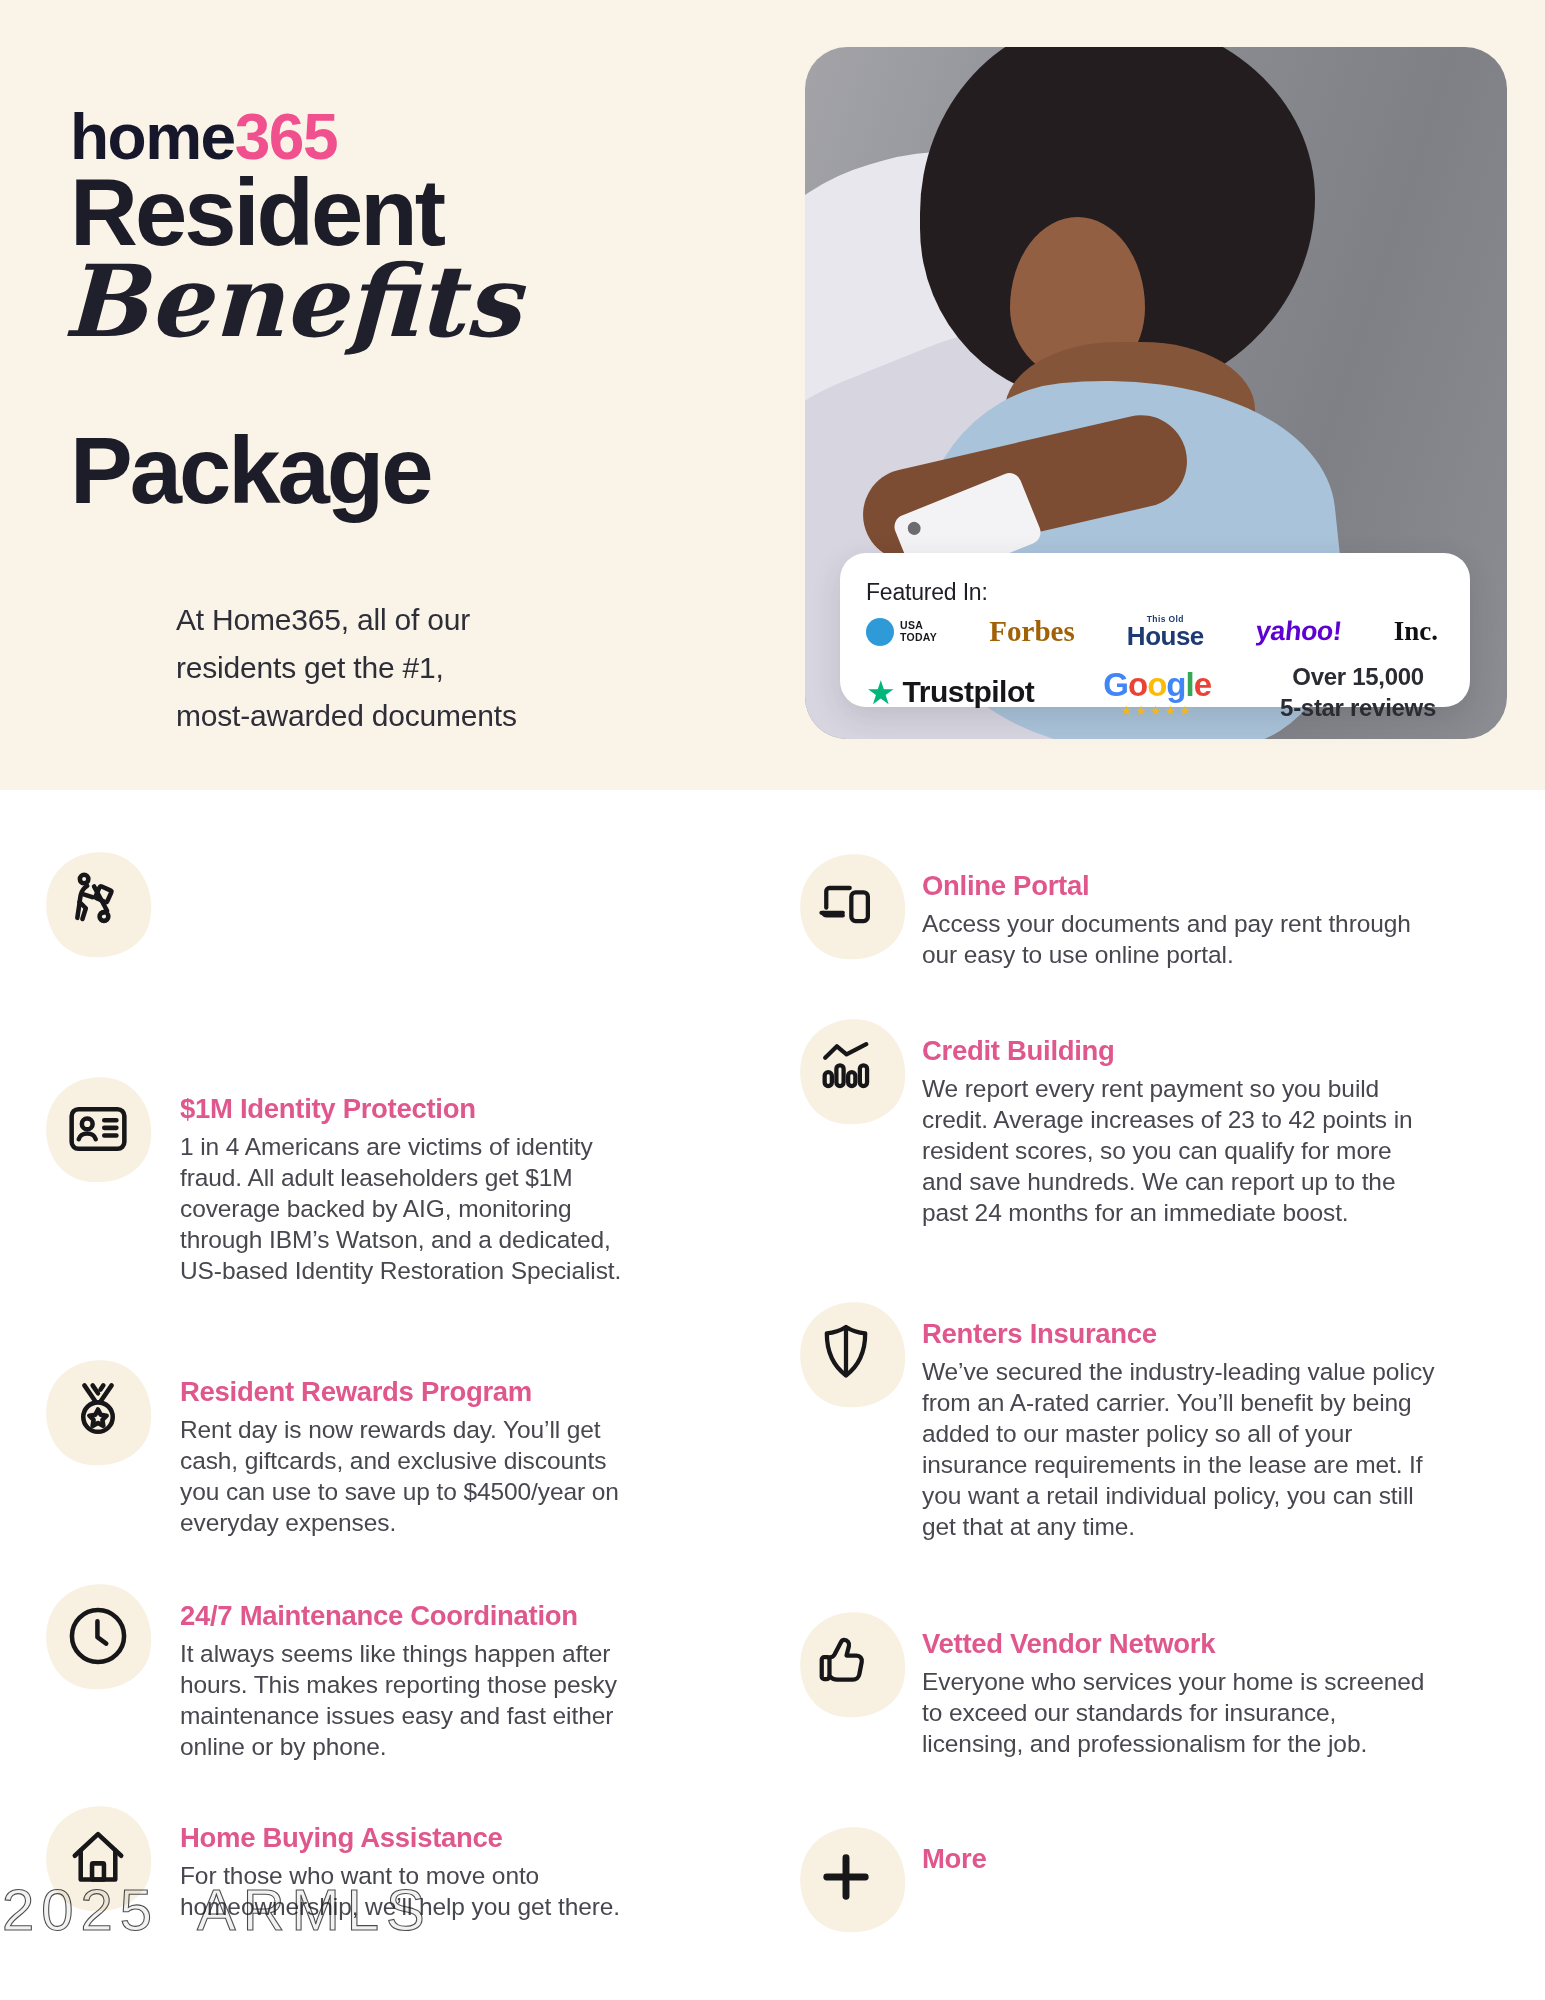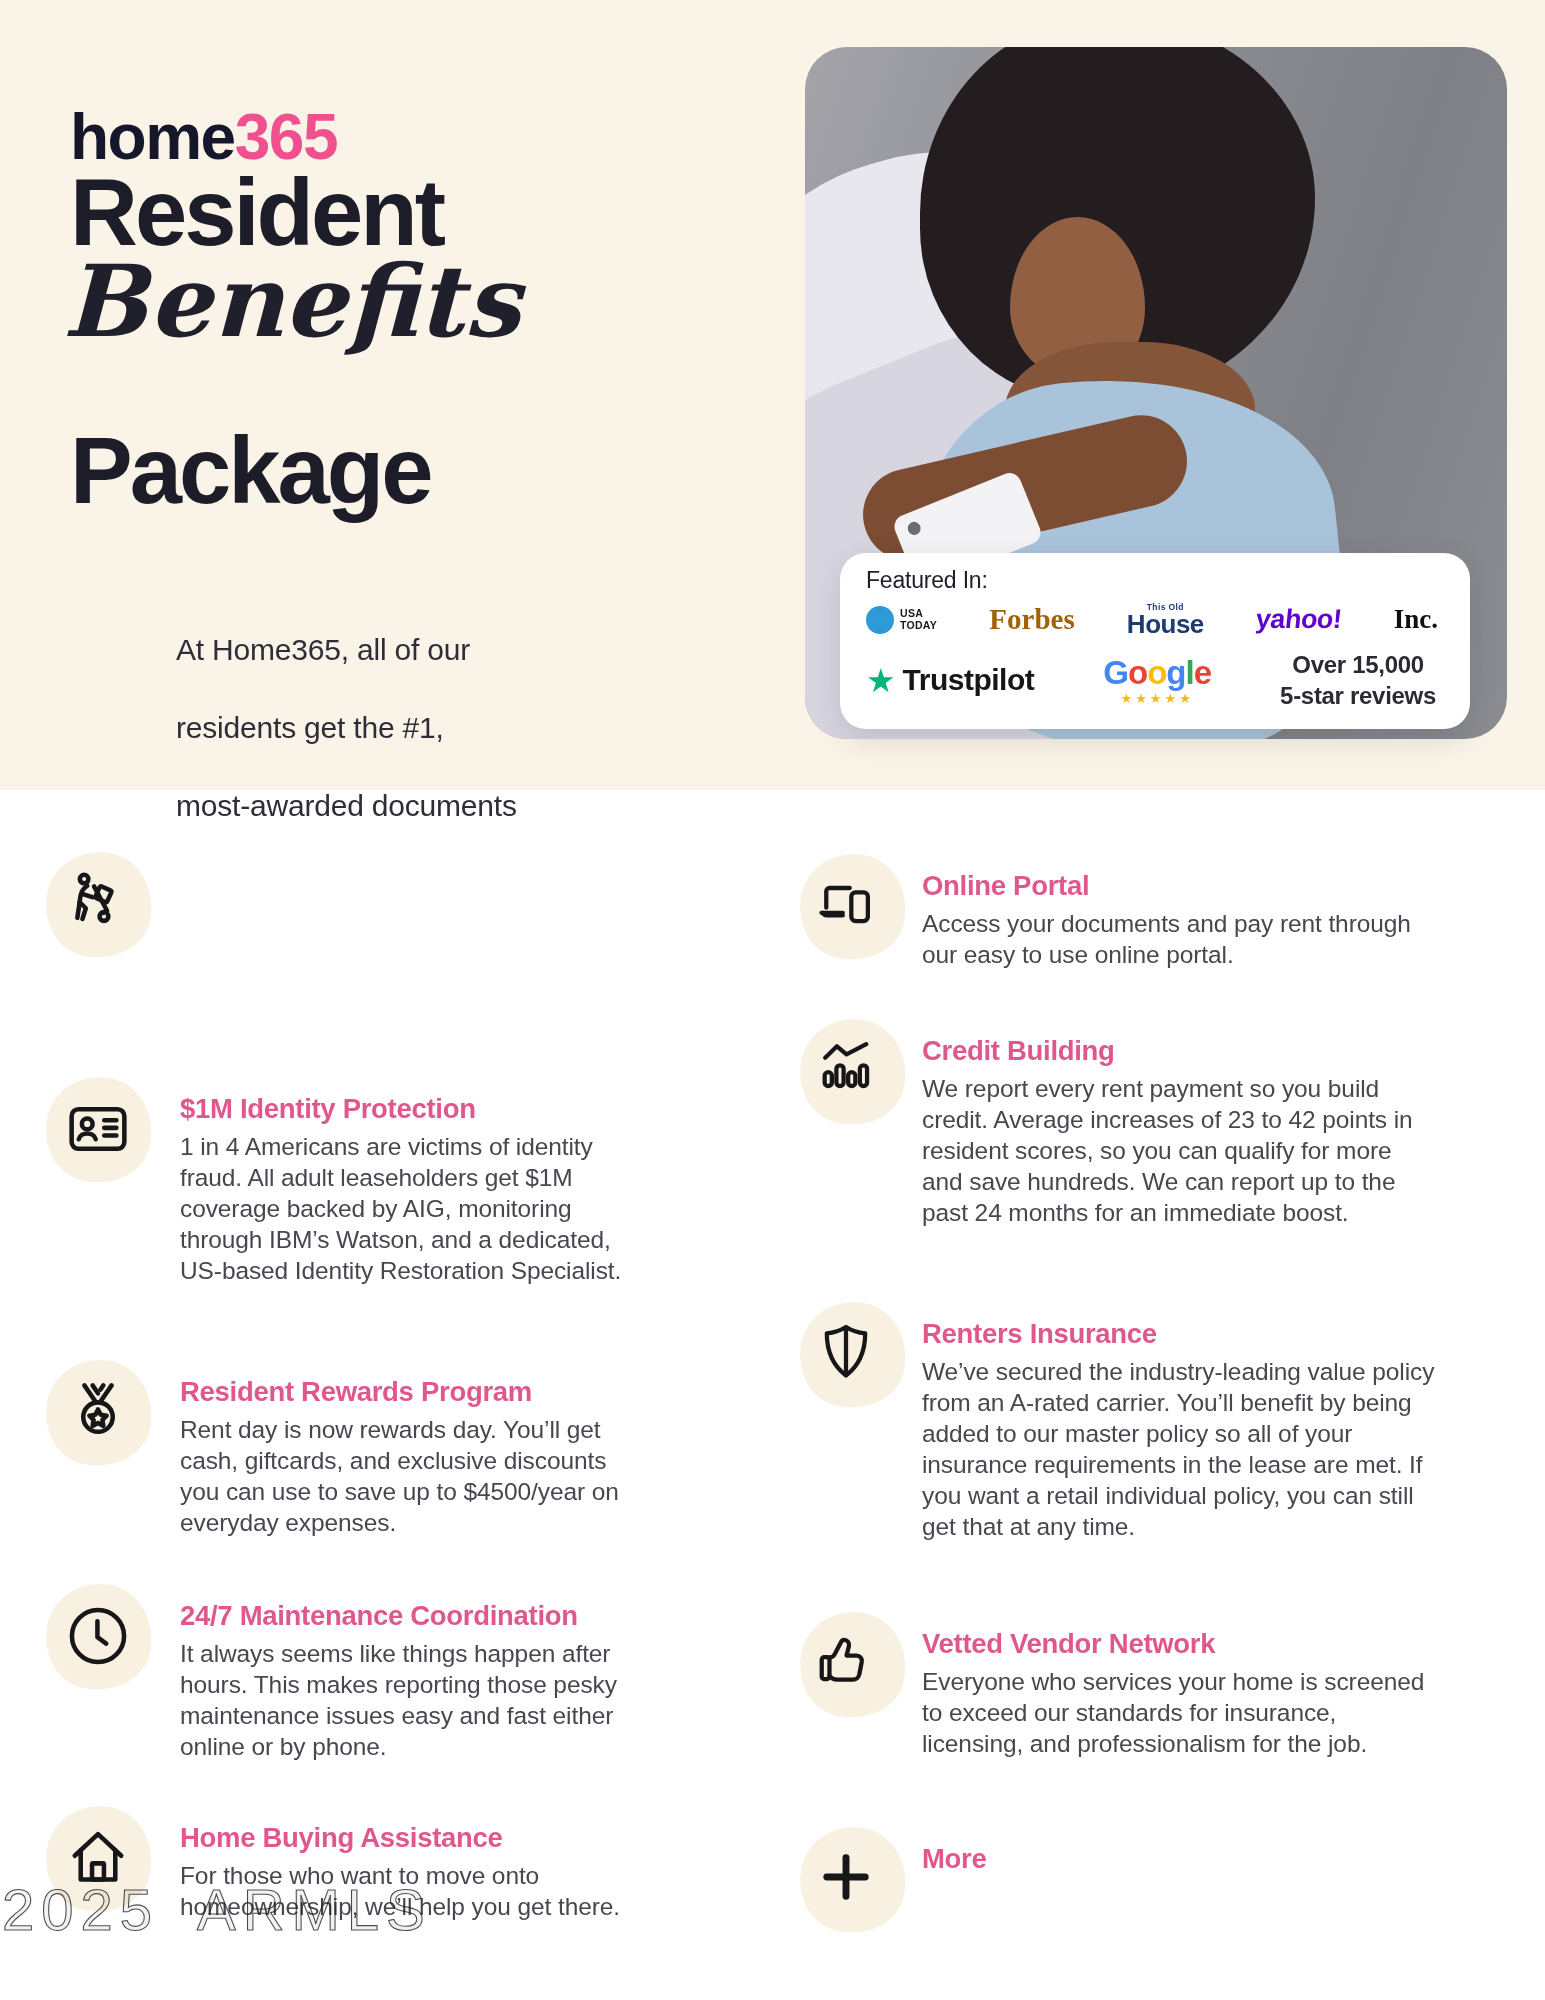--- a/index.html
+++ b/index.html
@@ -8,43 +8,43 @@
   .top-section{position:absolute;left:0;top:0;width:100%;height:790px;background:#faf3e8;}
 
   
   .logo{position:absolute;left:70px;top:52px;font-size:64px;font-weight:700;letter-spacing:-1.5px;margin-top:48px;}
   .logo .l-home{color:#17172b;}
   .logo .l-365{color:#f0508e;}
   .title-line{position:absolute;left:70px;font-weight:700;font-size:94px;letter-spacing:-3px;color:#1d1d29;line-height:1;}
   .title-script{position:absolute;left:72px;font-family:"DejaVu Serif",serif;font-style:italic;font-weight:700;
                 font-size:99px;color:#20202c;line-height:1;transform:skewX(-4deg);}
   .subtitle{position:absolute;left:176px;top:596px;font-size:30px;line-height:48px;color:#2e2e38;letter-spacing:-0.2px;}
-  .subtitle span{display:block;margin-top:30px;}
+  .subtitle span{display:block;}
 
   
   .photo{position:absolute;left:805px;top:47px;width:702px;height:692px;border-radius:42px;overflow:hidden;
          background:linear-gradient(108deg,#a3a3a8 0%,#8b8d92 40%,#7e8085 70%,#8b8d92 100%);}
   .photo div{position:absolute;}
   .ph-pillow{left:-70px;top:110px;width:360px;height:280px;background:#e9e7ee;border-radius:48%;transform:rotate(-16deg);}
   .ph-bedding{left:-110px;top:300px;width:560px;height:480px;background:#d7d5e0;border-radius:42%;transform:rotate(-22deg);}
   .ph-hair{left:115px;top:-30px;width:395px;height:385px;background:#241d1f;
            border-radius:47% 53% 56% 44% / 52% 48% 54% 46%;}
   .ph-face{left:205px;top:170px;width:135px;height:165px;background:#935f43;
            border-radius:50% 50% 46% 54% / 55% 55% 45% 45%;}
   .ph-chest{left:200px;top:295px;width:250px;height:150px;background:#85553a;border-radius:45%;}
   .ph-top{left:115px;top:330px;width:420px;height:380px;background:#a9c3da;
           border-radius:38% 62% 30% 60% / 45% 40% 40% 45%;transform:rotate(-6deg);}
   .ph-arm{left:55px;top:395px;width:330px;height:92px;background:#7c4c33;border-radius:46px;transform:rotate(-13deg);}
   .ph-phone{left:95px;top:445px;width:135px;height:75px;background:#f3f2f4;border-radius:12px;transform:rotate(-22deg);}
   .ph-camera{left:12px;top:10px;width:13px;height:13px;border-radius:50%;background:#6b6b70;}
 
   
-  .featured-card{position:absolute;left:840px;top:553px;width:630px;height:176px;background:#ffffff;
+  .featured-card{position:absolute;left:840px;top:553px;width:630px;height:154px;background:#ffffff;
                  border-radius:26px;box-shadow:0 10px 30px rgba(40,40,40,.14);box-sizing:border-box;
-                 padding:14px 26px 12px;z-index:5;}
+                 padding:26px 26px 12px;z-index:5;}
   .fc-label{font-size:23px;color:#1e1e26;letter-spacing:-0.2px;}
   .fc-row1{display:flex;align-items:center;justify-content:space-between;margin-top:9px;padding-right:6px;}
   .fc-row2{display:flex;align-items:center;justify-content:space-between;margin-top:12px;padding-right:8px;}
   .usa{display:flex;align-items:center;gap:6px;}
   .usa-dot{width:28px;height:28px;border-radius:50%;background:#2e9bd8;}
   .usa-txt{font-size:10.5px;font-weight:800;line-height:1.08;color:#17171f;letter-spacing:0.3px;}
   .forbes{font-family:"Liberation Serif",serif;font-weight:700;font-size:29px;color:#a16207;}
   .house{display:flex;flex-direction:column;align-items:center;color:#1d3b72;line-height:1;}
   .house-top{font-size:8.5px;font-weight:700;letter-spacing:0.4px;margin-bottom:-1px;}
   .house-main{font-size:26px;font-weight:800;letter-spacing:-0.5px;}

